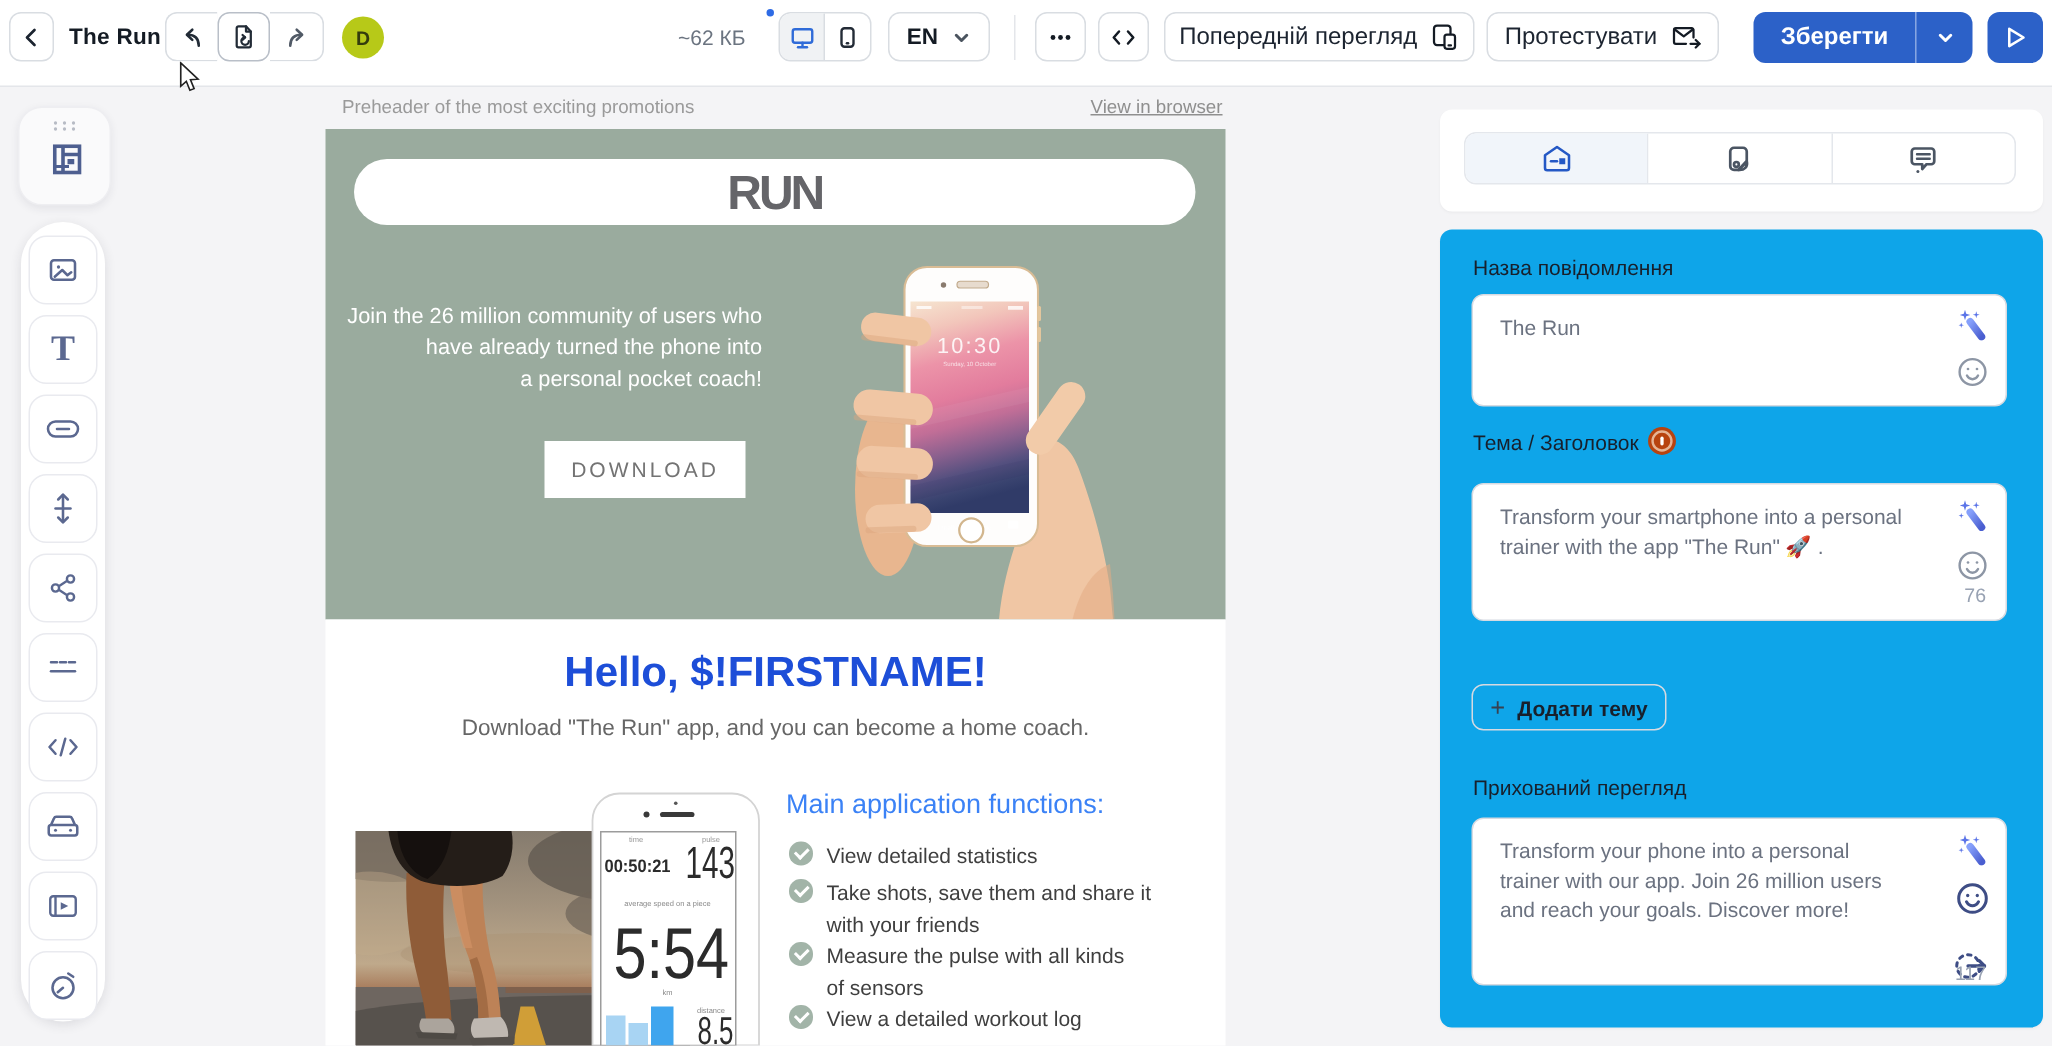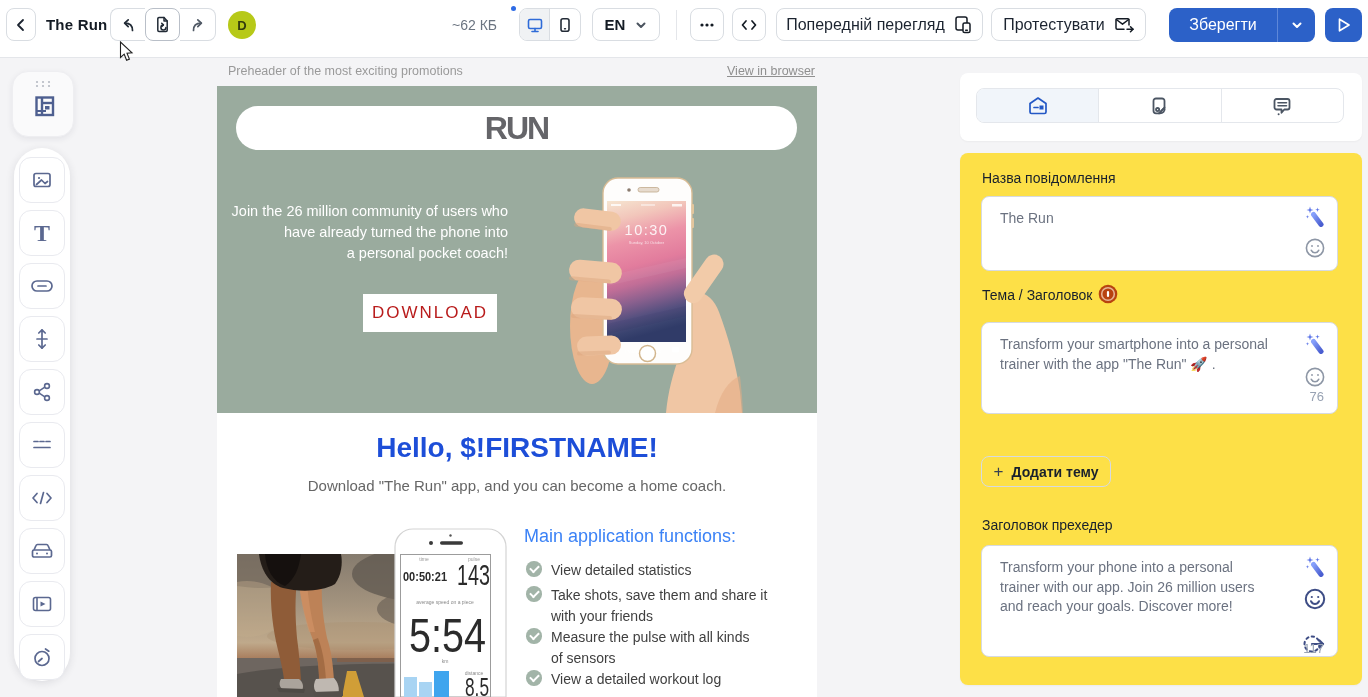--- a/index.html
+++ b/index.html
@@ -8,50 +8,50 @@
 #root { position:absolute; left:0; top:0; width:1368px; height:697px; }
 .abs { position:absolute; }
 
 
 #topbar { position:absolute; left:0; top:0; width:1368px; height:58px; background:#fff; border-bottom:1px solid #e4e6ea; z-index:30; }
 .tbtn { position:absolute; top:8px; height:33px; background:#fff; border:1px solid #d9dde2; border-radius:8px; display:flex; align-items:center; justify-content:center; color:#1c2430; }
 .title { position:absolute; left:46px; top:16px; font-size:15px; font-weight:bold; color:#141b24; letter-spacing:0.2px; }
 .kb { position:absolute; left:452px; top:17px; font-size:14px; color:#6b7480; }
 .bluedot { position:absolute; left:511px; top:6px; width:5px; height:5px; border-radius:50%; background:#2e6be5; }
 .avatar { position:absolute; left:228px; top:11px; width:28px; height:28px; border-radius:50%; background:#b7c918; color:#333c0d; font-size:13px; font-weight:bold; display:flex; align-items:center; justify-content:center; }
-.bluebtn { position:absolute; top:8px; height:34px; background:#2c61c8; border-radius:8px; display:flex; align-items:center; justify-content:center; color:#fff; font-size:16px; }
+.bluebtn { position:absolute; top:8px; height:34px; background:#2c61c8; border-radius:8px; display:flex; align-items:center; justify-content:center; color:#fff; font-size:16px;font-weight:bold; }
 
 
 #sb1 { position:absolute; left:12px; top:71px; width:62px; height:66px; background:#fafafb; border:1px solid #eeeef1; border-radius:16px; box-shadow:0 2px 6px rgba(40,40,60,0.08); z-index:20; }
 #sb2 { position:absolute; left:14px; top:148px; width:56px; height:533px; background:#fff; border-radius:28px; box-shadow:0 2px 8px rgba(40,40,60,0.12); z-index:20; }
 .sbtn { position:absolute; left:5px; width:46px; height:46px; background:#fff; border:1px solid #e9eaef; border-radius:12px; display:flex; align-items:center; justify-content:center; }
 
 
 #canvas { position:absolute; left:0; top:0; width:958px; height:697px; }
 #preheader { position:absolute; left:228px; top:64px; font-size:12.5px; color:#9a9a9a; }
 #banner { position:absolute; left:217px; top:86px; width:600px; height:327px; background:#9aab9e; }
 #runbox { position:absolute; left:19px; top:20px; width:561px; height:44px; background:#ffffff; border-radius:22px; text-align:center; }
 #runbox span { font-size:32px; font-weight:bold; color:#656569; letter-spacing:-2px; line-height:44px; }
 #joined { position:absolute; left:0; top:115px; width:291px; font-size:14.5px; color:#fff; text-align:right; line-height:21px; }
-#dlbtn { position:absolute; left:146px; top:208px; width:134px; height:38px; background:#fff; text-align:center; line-height:38px; font-size:17px; color:#b91c1c; letter-spacing:2px; }
+#dlbtn { position:absolute; left:146px; top:208px; width:134px; height:38px; background:#fff; text-align:center; line-height:38px; font-size:14px; color:#737373; letter-spacing:2px; }
 #whitesec { position:absolute; left:217px; top:413px; width:600px; height:284px; background:#fff; }
 #hello { position:absolute; left:0; top:19px; width:600px; text-align:center; font-size:28px; font-weight:bold; color:#1d4ed8; }
 #sub { position:absolute; left:0; top:64px; width:600px; text-align:center; font-size:15px; color:#666; }
 #mainfn { position:absolute; left:307px; top:113px; font-size:18px; color:#3b82f6; }
 .chk { position:absolute; left:334px; width:240px; font-size:14px; color:#3f3f3f; line-height:21px; }
 .chkic { position:absolute; left:-25px; top:1px; width:15.5px; height:15.5px; border-radius:50%; background:#a2b4a8; }
 .chkic:after { content:""; position:absolute; left:3.5px; top:3.5px; width:7px; height:4px; border-left:2px solid #fff; border-bottom:2px solid #fff; transform:rotate(-45deg); }
 
 
 #rp1 { position:absolute; left:960px; top:73px; width:402px; height:68px; background:#fff; border-radius:8px; box-shadow:0 1px 2px rgba(0,0,0,0.04); }
 #tabs { position:absolute; left:16px; top:15px; width:368px; height:35px; border:1px solid #e4e7ec; border-radius:8px; display:flex; }
 .tab { flex:1; display:flex; align-items:center; justify-content:center; border-right:1px solid #e4e7ec; }
 .tab:last-child { border-right:none; }
 .tab.active { background:#f1f5fa; border-radius:7px 0 0 7px; }
-#rp2 { position:absolute; left:960px; top:153px; width:402px; height:532px; background:#fde047; border-radius:8px; box-shadow:0 1px 2px rgba(0,0,0,0.04); }
+#rp2 { position:absolute; left:960px; top:153px; width:402px; height:532px; background:#0ea5e9; border-radius:8px; box-shadow:0 1px 2px rgba(0,0,0,0.04); }
 .rlabel { position:absolute; left:22px; font-size:14px; color:#18202c; }
 .rinput { position:absolute; left:21px; width:357px; background:#fff; border:1px solid #d6dae1; border-radius:8px; }
 .rtext { position:absolute; left:18px; top:12px; font-size:14px; color:#6b7280; line-height:19.5px; width:285px; }
 .count { position:absolute; right:13px; font-size:13px; color:#98a2b3; }
 #addtheme { position:absolute; left:21px; top:303px; width:130px; height:31px; border:1px solid #d6dae1; border-radius:8px; font-size:14px; color:#18202c; display:flex; align-items:center; justify-content:center; gap:8px; }
 </style>
 </head>
 <body>
 <div id="root">
 
@@ -454,21 +454,21 @@
           <circle cx="7" cy="8" r="0.9" fill="#8d96a5" stroke="none"></circle>
           <circle cx="13" cy="8" r="0.9" fill="#8d96a5" stroke="none"></circle>
           <path d="M6.3 12.3 C7.2 14 8.5 14.8 10 14.8 C11.5 14.8 12.8 14 13.7 12.3"></path>
         </svg>
     <div class="count" style="bottom:9px;">76</div>
   </div>
   <div id="addtheme">
         <span style="font-size:17px; color:#374151;">+</span>
         <b>Додати тему</b>
       </div>
-  <div class="rlabel" style="top:364px;">Заголовок прехедер</div>
+  <div class="rlabel" style="top:364px;">Прихований перегляд</div>
   <div class="rinput" style="top:392px; height:112px;padding-left:12px;">
     <div class="rtext" style="width:264px;">Transform your phone into a personal trainer with our app. Join 26 million users and reach your goals. Discover more!</div>
     <svg style="position:absolute; right:11px; top:10px;" width="21" height="21" viewBox="0 0 21 21">
           <path d="M8.5 8.5 L16 18.5" stroke="url(#wg1)" stroke-width="5" stroke-linecap="round"></path>
           <path d="M5 0.5 L5.8 3.2 L8.5 4 L5.8 4.8 L5 7.5 L4.2 4.8 L1.5 4 L4.2 3.2 Z" fill="#5b74e8"></path>
           <path d="M12.5 1.5 L13 3.3 L14.8 3.8 L13 4.3 L12.5 6.1 L12 4.3 L10.2 3.8 L12 3.3 Z" fill="#5b74e8"></path>
           <path d="M2.5 9 L2.9 10.4 L4.3 10.8 L2.9 11.2 L2.5 12.6 L2.1 11.2 L0.7 10.8 L2.1 10.4 Z" fill="#5b74e8"></path>
         </svg>
     <svg style="position:absolute; right:11px; top:42px;" width="22" height="22" viewBox="0 0 22 22" fill="none" stroke="#3e4d85" stroke-width="2" stroke-linecap="round">
           <circle cx="11" cy="11" r="9.2"></circle>

